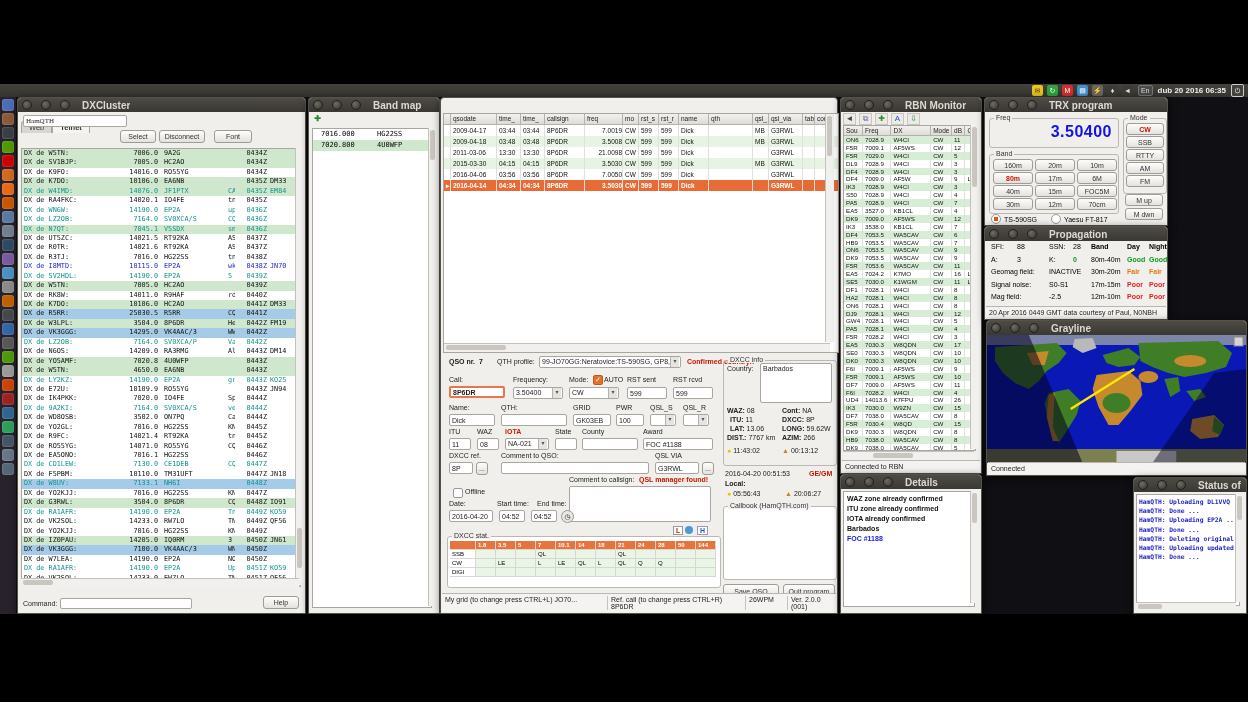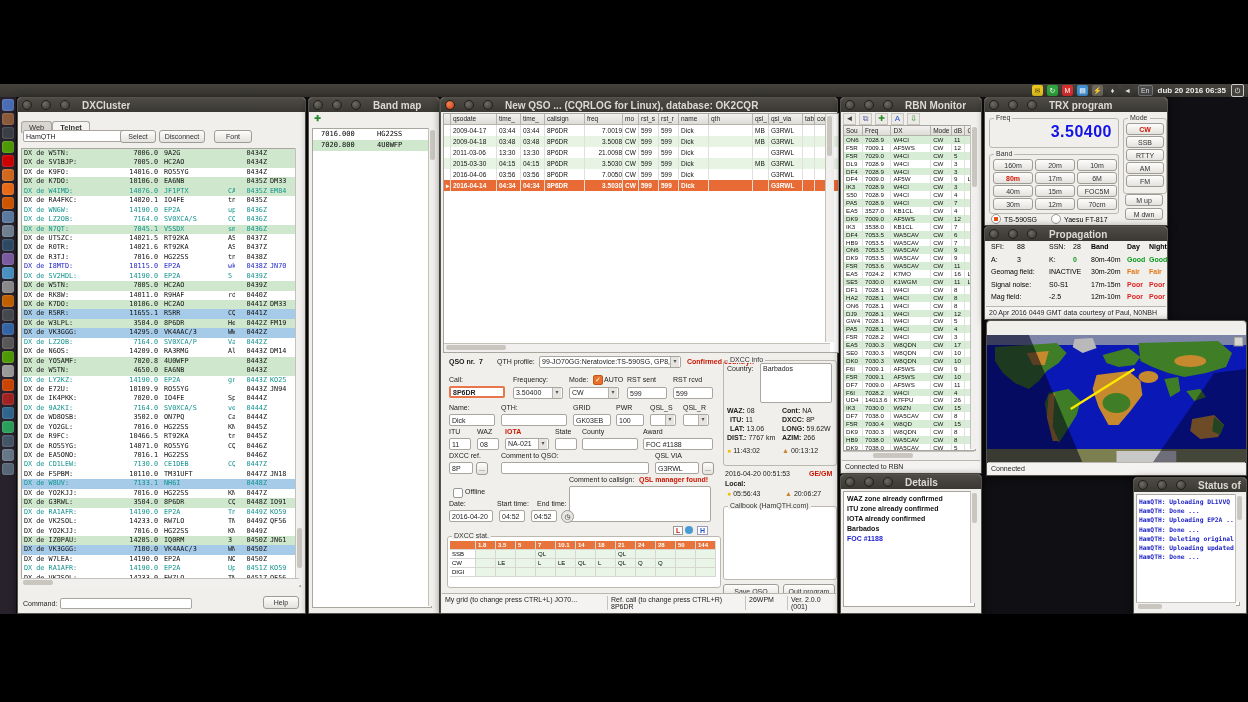--- a/index.html
+++ b/index.html
@@ -146,21 +146,21 @@
   <div class="win" style="left:17px;top:13px;width:289px;height:517px;">
     <div class="tbar">
       <span class="wdot"></span>
       <span class="wdot"></span>
       <span class="wdot"></span>
       <span class="ttl">DXCluster</span>
     </div>
     <div style="position:absolute;left:3px;top:18px;">
       <span class="tab">Web</span><span class="tab active">Telnet</span>
     </div>
-    <input class="inp" style="position: absolute; left: 5px; top: 32px; width: 104px; height: 12px;" value="HamQTH">
+    <input class="inp" style="position: absolute; left: 5px; top: 17px; width: 104px; height: 12px; font-family: Liberation Serif, serif;" value="HamQTH">
     <div class="btn" style="position:absolute;left:102px;top:32px;width:36px;height:13px;line-height:12px;">Select</div>
     <div class="btn" style="position:absolute;left:141px;top:32px;width:46px;height:13px;line-height:12px;">Disconnect</div>
     <div class="btn" style="position:absolute;left:196px;top:32px;width:38px;height:13px;line-height:12px;">Font</div>
     <div id="dx-list" class="mono">
         <div class="dxrow bg-g">
           <span class="dx-de">DX de W5TN:</span>
           <span class="dx-fr">7006.0</span>
           <span class="dx-dx">9A2G</span>
           <span class="dx-in"></span>
           <span class="dx-tm">0434Z</span>
@@ -289,21 +289,21 @@
         <div class="dxrow bg-g">
           <span class="dx-de">DX de K7DO:</span>
           <span class="dx-fr">10106.0</span>
           <span class="dx-dx">HC2AO</span>
           <span class="dx-in"></span>
           <span class="dx-tm">0441Z</span>
           <span class="dx-lc">DM33</span>
         </div>
         <div class="dxrow bg-b">
           <span class="dx-de">DX de R5RR:</span>
-          <span class="dx-fr">11655.1</span>
+          <span class="dx-fr">25030.5</span>
           <span class="dx-dx">R5RR</span>
           <span class="dx-in">CQ</span>
           <span class="dx-tm">0441Z</span>
           <span class="dx-lc"></span>
         </div>
         <div class="dxrow bg-g">
           <span class="dx-de">DX de W3LPL:</span>
           <span class="dx-fr">3504.0</span>
           <span class="dx-dx">8P6DR</span>
           <span class="dx-in">Heard in MA</span>
@@ -393,21 +393,21 @@
         <div class="dxrow bg-w">
           <span class="dx-de">DX de YO2GL:</span>
           <span class="dx-fr">7016.0</span>
           <span class="dx-dx">HG22SS</span>
           <span class="dx-in">KN05PS&lt;&gt; TU QSO</span>
           <span class="dx-tm">0445Z</span>
           <span class="dx-lc"></span>
         </div>
         <div class="dxrow bg-w">
           <span class="dx-de">DX de R9FC:</span>
-          <span class="dx-fr">10466.5</span>
+          <span class="dx-fr">14021.4</span>
           <span class="dx-dx">RT92KA</span>
           <span class="dx-in">tnx QSO  1up</span>
           <span class="dx-tm">0445Z</span>
           <span class="dx-lc"></span>
         </div>
         <div class="dxrow bg-w">
           <span class="dx-de">DX de RO55YG:</span>
           <span class="dx-fr">14071.0</span>
           <span class="dx-dx">RO55YG</span>
           <span class="dx-in">CQ GAGARIN 55</span>
@@ -563,26 +563,20 @@
           <span style="width: 56px; padding-left: 8px;">7020.800</span>
           <span>4U0WFP</span>
         </div>
       </div>
     <div class="sb-v" style="right:2px;top:30px;height:478px;">
       <div class="th" style="top:2px;height:30px;"></div>
       </div>
   </div>
 
   <div class="win" style="left:440px;top:13px;width:398px;height:517px;">
-    <div class="tbar">
-      <span class="wdot close-red"></span>
-      <span class="wdot"></span>
-      <span class="wdot"></span>
-      <span class="ttl">New QSO ... (CQRLOG for Linux), database: OK2CQR</span>
-    </div>
 
     <div style="position:absolute;left:2px;top:15px;width:394px;height:238px;background:#fff;border:1px solid #a9a69f;overflow:hidden;">
       <div id="qso-thead" style="display:flex;height:11px;line-height:10px;">
           <div class="hdrcell" style="width: 7px;"></div>
           <div class="hdrcell" style="width: 46px;">qsodate</div>
           <div class="hdrcell" style="width: 24px;">time_</div>
           <div class="hdrcell" style="width: 24px;">time_</div>
           <div class="hdrcell" style="width: 40px;">callsign</div>
           <div class="hdrcell" style="width: 38px;">freq</div>
           <div class="hdrcell" style="width: 16px;">mo</div>
@@ -1355,20 +1349,26 @@
           <span style="left: 64px;">-2.5</span>
           <span style="left: 106px;">12m-10m</span>
           <span class="poor" style="left: 142px;">Poor</span>
           <span class="poor" style="left: 164px;">Poor</span>
         </div>
       </div>
     <div class="statusline">20 Apr 2016 0449 GMT data courtesy of Paul, N0NBH</div>
   </div>
 
   <div class="win" style="left:986px;top:236px;width:261px;height:156px;">
+    <div class="tbar">
+      <span class="wdot"></span>
+      <span class="wdot"></span>
+      <span class="wdot"></span>
+      <span class="ttl">Grayline</span>
+    </div>
     <div style="position:absolute;left:0;top:14px;width:259px;height:128px;overflow:hidden;">
       <svg width="259" height="128" viewBox="0 0 260 128" preserveAspectRatio="none">
         <rect x="0" y="0" width="260" height="128" fill="#0a18b6"></rect>
         <rect x="0" y="0" width="260" height="10" fill="#9aa0a8" opacity=".8"></rect>
         <polygon points="8,12 70,8 80,18 72,28 60,36 52,46 42,54 28,48 16,38 8,26" fill="#3f7d26"></polygon>
         <polygon points="40,18 62,16 58,30 46,30" fill="#c7892e"></polygon>
         <polygon points="88,4 106,3 110,13 96,18 86,12" fill="#b9b9b9"></polygon>
         <polygon points="62,58 82,54 94,66 90,80 80,96 72,108 66,96 60,80 58,68" fill="#3f7d26"></polygon>
         <polygon points="62,60 68,58 66,92 72,106 66,106 60,82" fill="#c7892e"></polygon>
         <polygon points="116,20 142,13 154,22 148,30 132,32 120,28" fill="#3f7d26"></polygon>

